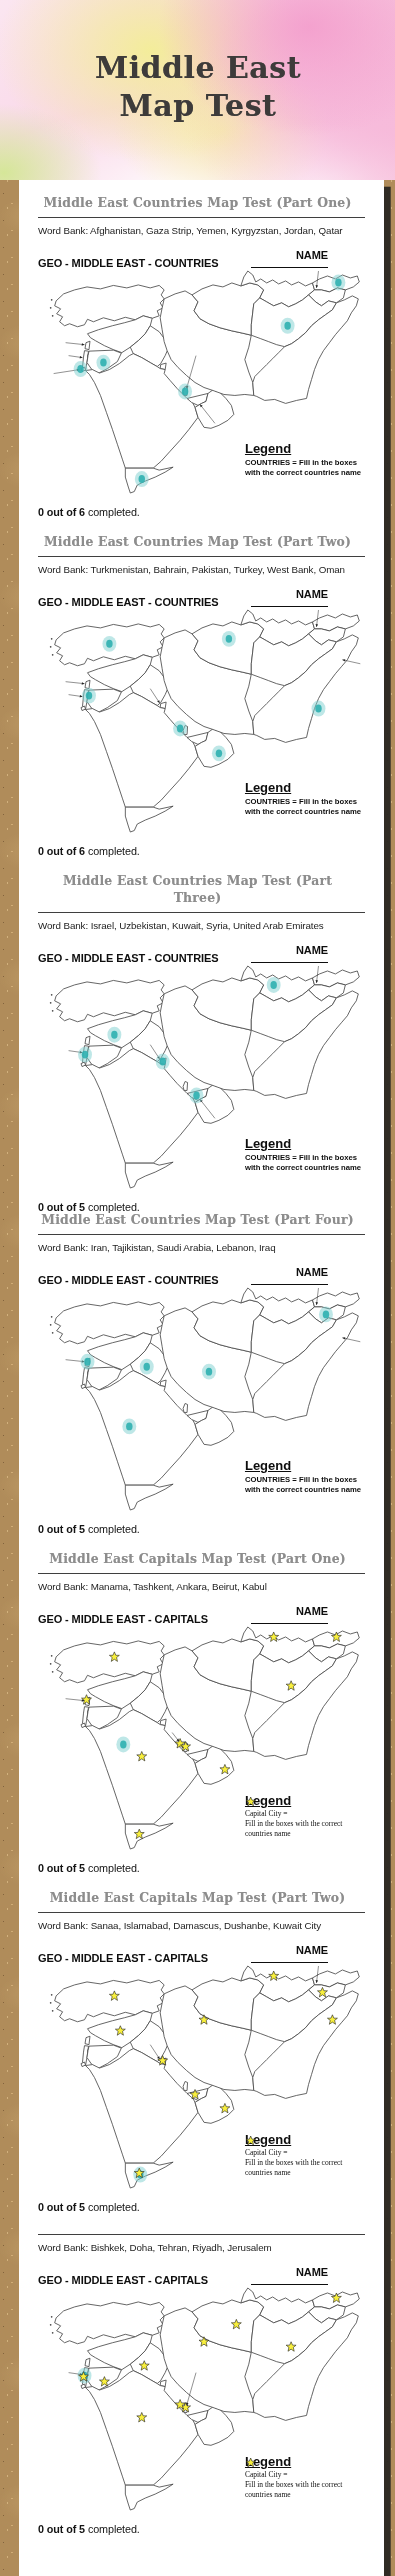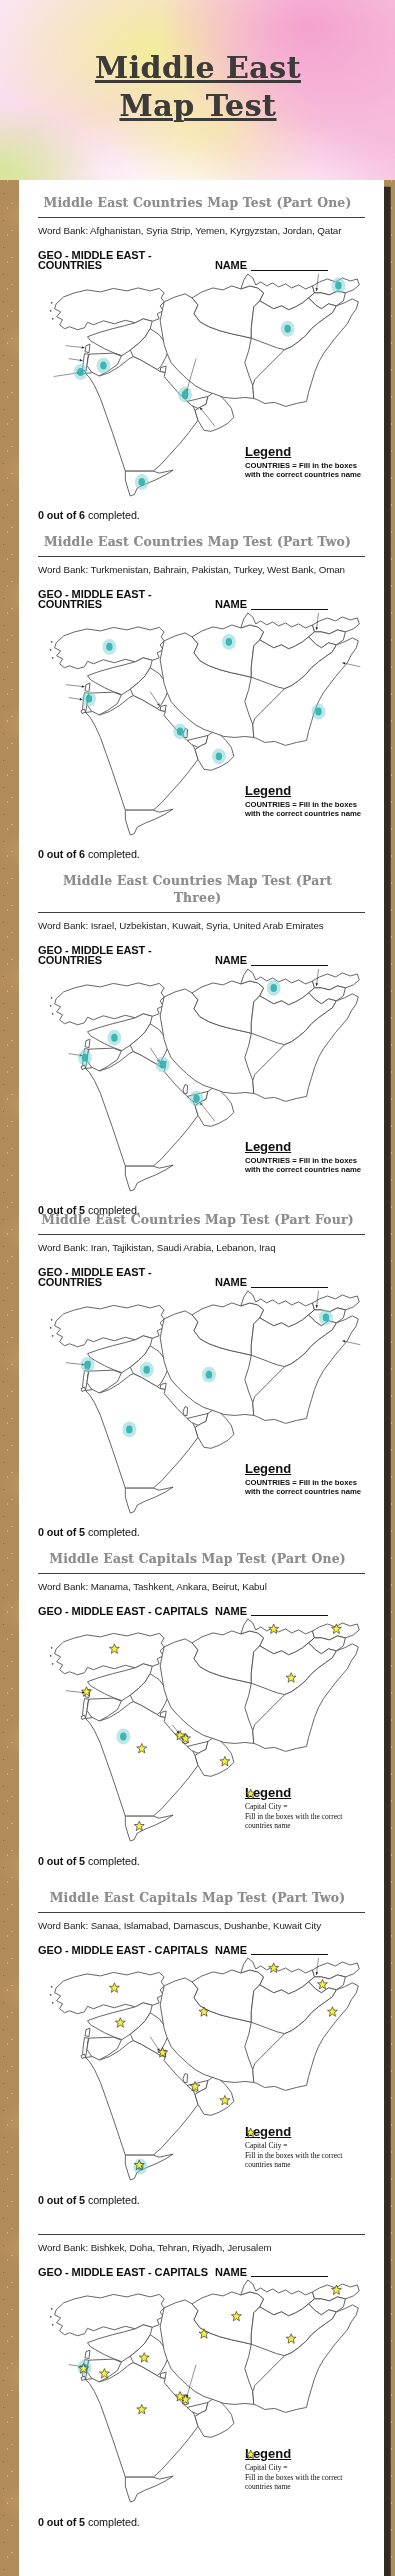--- a/index.html
+++ b/index.html
@@ -22,37 +22,37 @@
           radial-gradient(ellipse 222px 160px at 38% 28%, rgba(243,238,150,.95), rgba(243,238,150,0) 70%),
           radial-gradient(ellipse 155px 108px at 56% 72%, rgba(246,241,160,.8), transparent 70%),
           radial-gradient(ellipse 139px 98px at 1% 96%, rgba(211,231,148,.95), transparent 70%),
           radial-gradient(ellipse 268px 118px at 45% 106%, rgba(255,255,255,.97), transparent 75%),
           radial-gradient(ellipse 165px 88px at 82% 102%, rgba(255,255,255,.92), transparent 70%),
           linear-gradient(135deg,#fbe6f1 0%, #f9d2e5 45%, #f5bcd8 100%);}
   .cover h1{position:absolute;top:49px;left:50%;transform:translateX(-50%);
         width:258px;margin:0;text-align:center;
         font-family:"DejaVu Serif","Liberation Serif",serif;font-weight:700;
         font-size:30px;line-height:1.25;color:#3d3b3a;letter-spacing:0.5px;
-        text-shadow:0 0 0.5px rgba(60,58,56,.6);text-decoration:underline;}
+        text-shadow:0 0 0.5px rgba(60,58,56,.6);}
   .board{position:absolute;left:19px;top:180px;}
   .card{width:365px;box-sizing:border-box;background:#ffffff;
         padding:14.4px 19px 20.6px 19px;
         box-shadow:6.7px 6.7px 0 0 rgba(38,35,32,.93);}
   .sec{height:339px;position:relative;}
   .sec h2{margin:0;max-width:319px;
         font-family:"DejaVu Serif","Liberation Serif",serif;font-weight:700;
         font-size:12.4px;line-height:17px;color:#8d8d8d;letter-spacing:0.2px;
         text-shadow:0 0 0.5px rgba(150,150,150,.55);text-align:center;}
   .rule{border:none;border-top:0.5px solid #3f3f3f;margin:5.7px 0 0 0;}
   .wordbank{margin:7.2px 0 0 0;font-size:9.8px;line-height:12.4px;color:#1d1d1d;letter-spacing:-0.1px;}
   .sheet{margin-top:12.4px;}
   .sheet-head{display:flex;align-items:flex-end;font-weight:700;font-size:11px;
         color:#0e0e0e;letter-spacing:-0.1px;line-height:10.3px;}
   .name-group{margin-left:auto;display:flex;align-items:flex-end;}
-  .sec.cn .name-group,.sec.cp .name-group{margin-right:37px;}
+  .sec.cn .name-group,.sec.cp .name-group{margin-right:37px;flex-direction:column;}
   .name-line{display:inline-block;height:6.7px;border-bottom:1px solid #0e0e0e;margin-left:4.1px;width:77px;}
   .mapwrap{position:relative;width:335px;height:229px;margin-left:-4.1px;margin-top:2.1px;}
   .mapwrap svg{position:absolute;left:0;top:0;}
   .legend{position:absolute;color:#0e0e0e;}
   .legend .lg-title{font-weight:700;text-decoration:underline;font-size:13px;margin:0 0 4.1px 0;}
   .legend-countries{left:63%;top:76%;width:121px;font-size:7.7px;font-weight:700;line-height:9.8px;}
   .legend-capitals{left:63%;top:74%;width:124px;font-family:"Liberation Serif",serif;font-size:7.5px;line-height:9.8px;}
   .legend-capitals .lg-title{font-family:"Liberation Sans",sans-serif;}
   .legend-capitals .cap-row{display:flex;align-items:center;gap:2.1px;}
   .completed{margin:7.2px 0 0 0;font-size:10.8px;color:#141414;letter-spacing:-0.1px;}
@@ -63,21 +63,21 @@
 
 <div class="page">
   <div class="cover">
     <h1>Middle East Map Test</h1>
   </div>
   <div class="board">
     <div class="card" id="card">
   <section class="sec cn">
     <h2>Middle East Countries Map Test (Part One)</h2>
     <hr class="rule">
-    <p class="wordbank">Word Bank: Afghanistan, Syria Strip, Yemen, Kyrgyzstan, Jordan, Qatar</p>
+    <p class="wordbank">Word Bank: Afghanistan, Gaza Strip, Yemen, Kyrgyzstan, Jordan, Qatar</p>
     <div class="sheet">
       <div class="sheet-head">
         <span>GEO - MIDDLE EAST - COUNTRIES</span>
         <span class="name-group">
           <span>NAME</span>
           <span class="name-line"></span>
         </span>
       </div>
       <div class="mapwrap">
               <svg width="335" height="229" viewBox="0 0 650 460">

